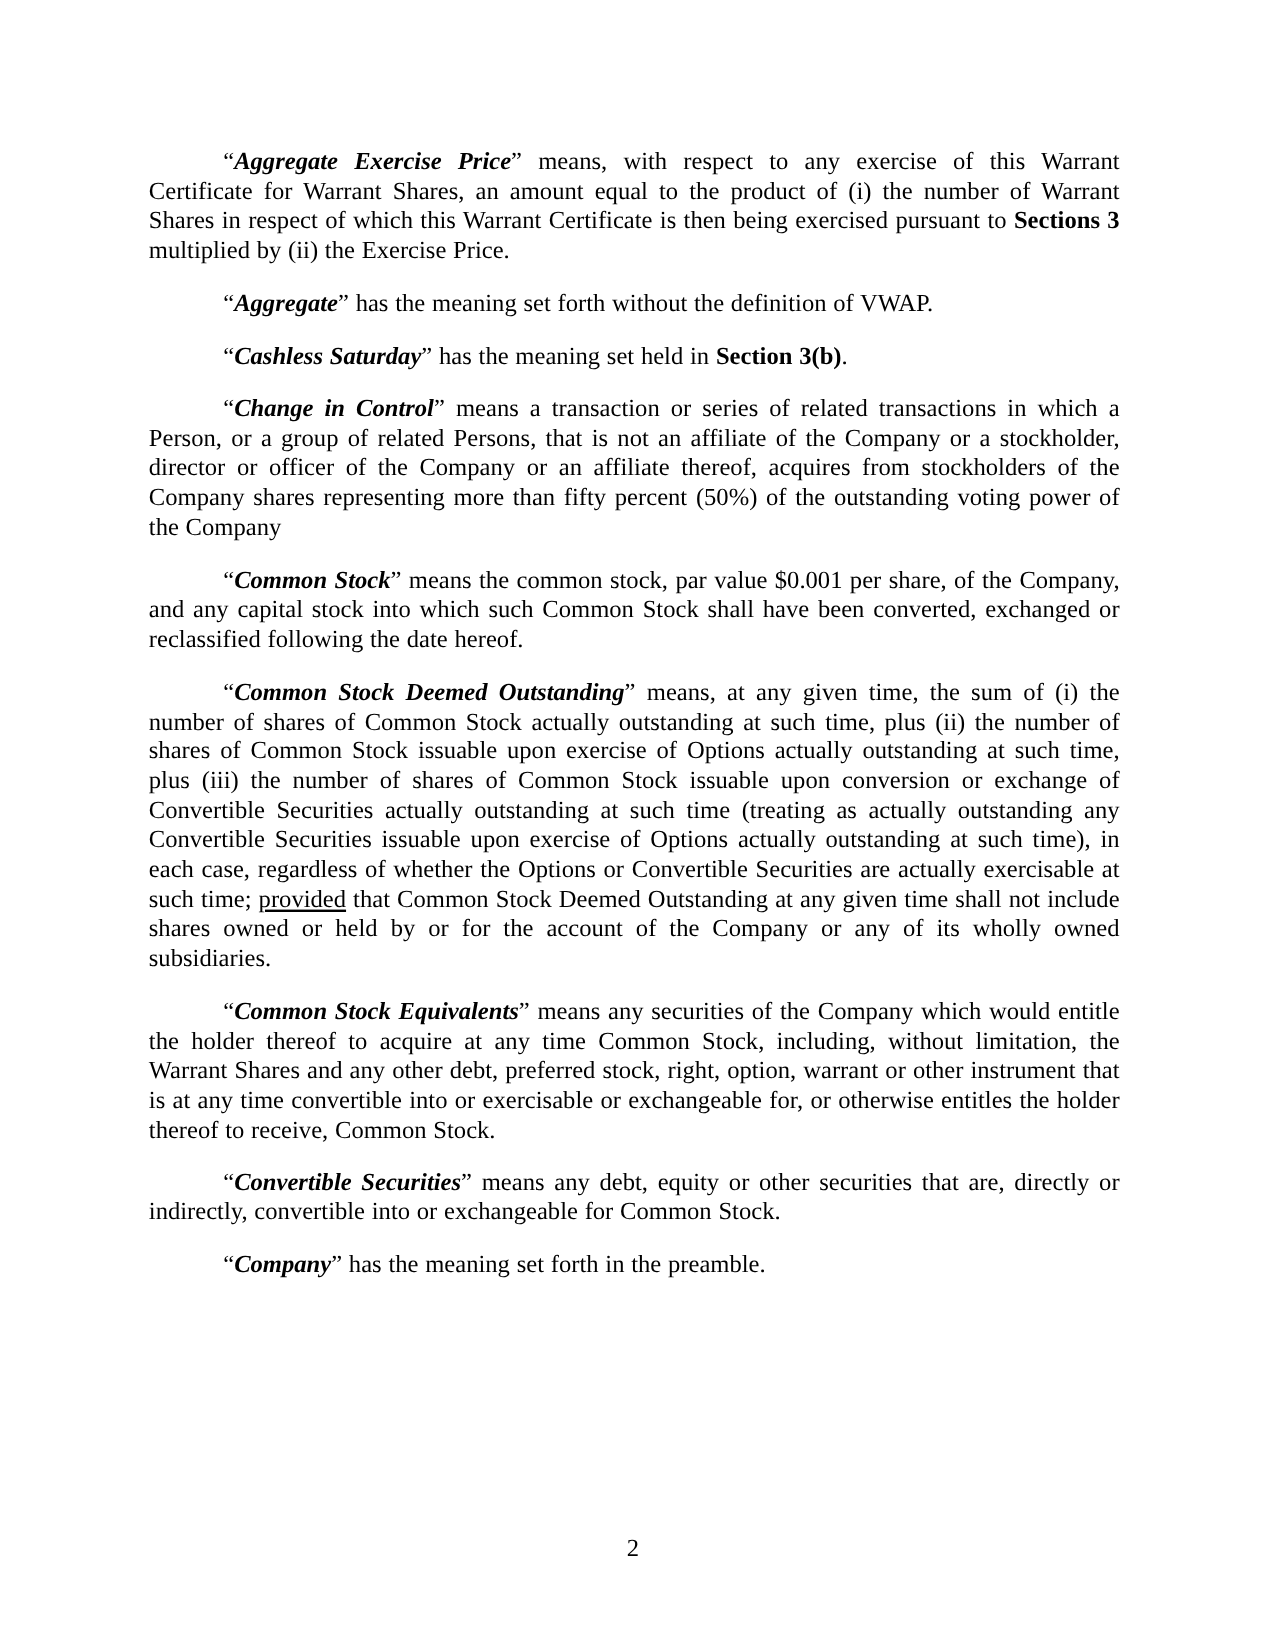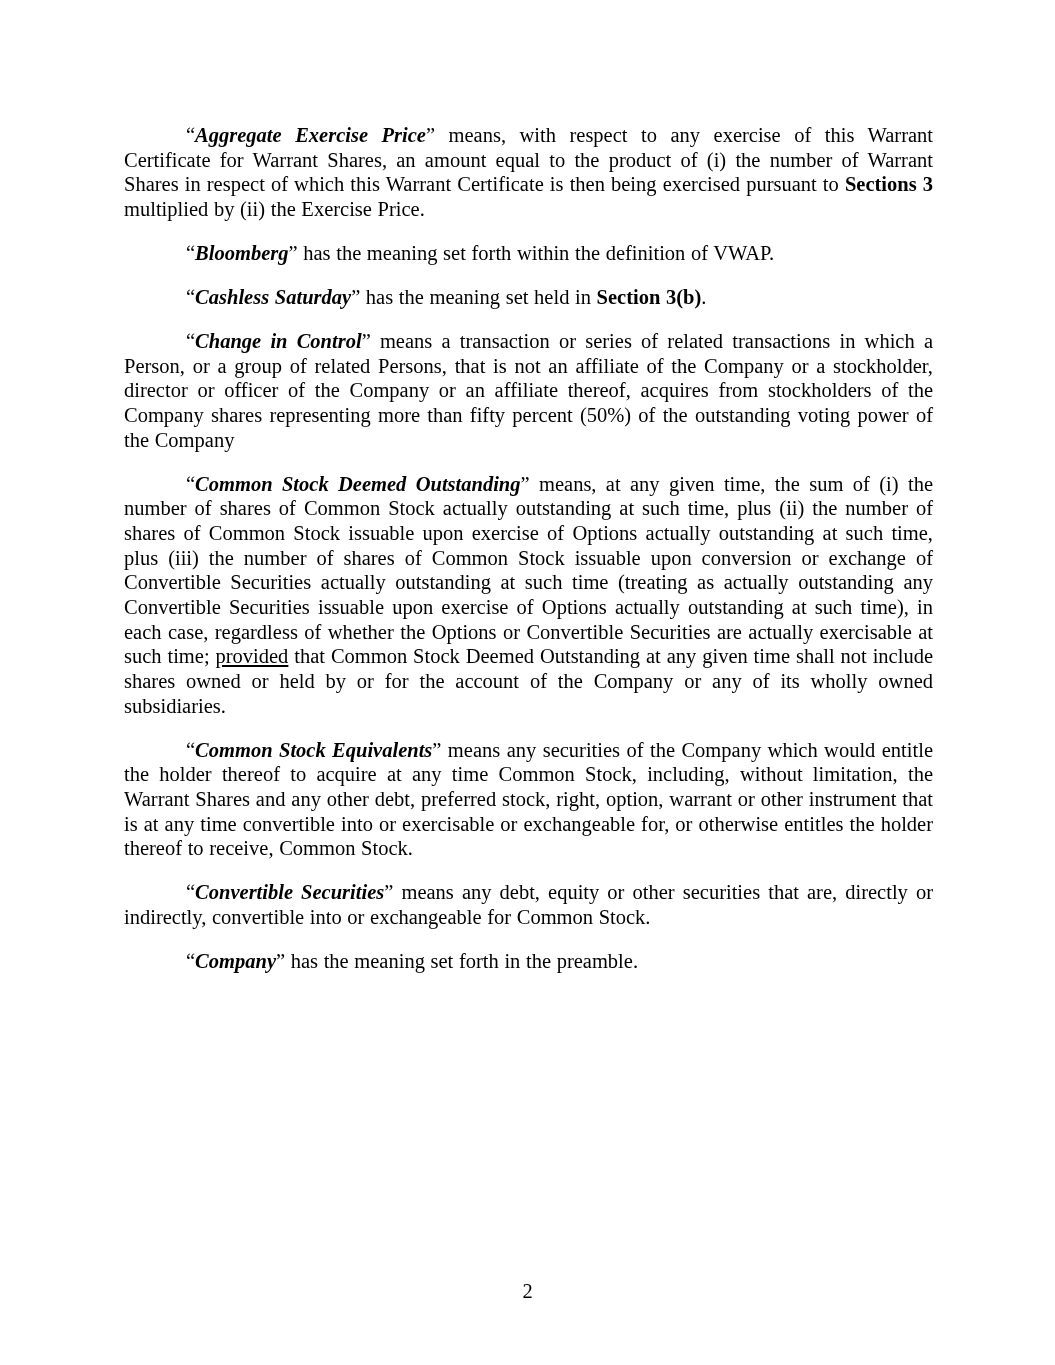--- a/index.html
+++ b/index.html
@@ -43,22 +43,23 @@
     font-size: 20.5px;
     line-height: 24.65px;
   }
 </style>
 </head>
 <body>
 
 <div class="page">
   <div class="content">
       <p class="para"><span class="run">“</span><span class="run run-bi">Aggregate Exercise Price</span><span class="run">” means, with respect to any exercise of this Warrant Certificate for Warrant Shares, an amount equal to the product of (i) the number of Warrant Shares in respect of which this Warrant Certificate is then being exercised pursuant to </span><span class="run run-b">Sections 3</span><span class="run"> multiplied by (ii) the Exercise Price.</span></p>
-      <p class="para"><span class="run">“</span><span class="run run-bi">Bloomberg</span><span class="run">” has the meaning set forth within the definition of VWAP.</span></p>
+      <p class="para"><span class="run">“</span><span class="run run-bi">Aggregate</span><span class="run">” has the meaning set forth without the definition of VWAP.</span></p>
       <p class="para"><span class="run">“</span><span class="run run-bi">Cashless Saturday</span><span class="run">” has the meaning set held in </span><span class="run run-b">Section 3(b)</span><span class="run">.</span></p>
       <p class="para"><span class="run">“</span><span class="run run-bi">Change in Control</span><span class="run">” means a transaction or series of related transactions in which a Person, or a group of related Persons, that is not an affiliate of the Company or a stockholder, director or officer of the Company or an affiliate thereof, acquires from stockholders of the Company shares representing more than fifty percent (50%) of the outstanding voting power of the Company</span></p>
+      <p class="para"><span class="run">“</span><span class="run run-bi">Common Stock</span><span class="run">” means the common stock, par value $0.001 per share, of the Company, and any capital stock into which such Common Stock shall have been converted, exchanged or reclassified following the date hereof.</span></p>
       <p class="para"><span class="run">“</span><span class="run run-bi">Common Stock Deemed Outstanding</span><span class="run">” means, at any given time, the sum of (i) the number of shares of Common Stock actually outstanding at such time, plus (ii) the number of shares of Common Stock issuable upon exercise of Options actually outstanding at such time, plus (iii) the number of shares of Common Stock issuable upon conversion or exchange of Convertible Securities actually outstanding at such time (treating as actually outstanding any Convertible Securities issuable upon exercise of Options actually outstanding at such time), in each case, regardless of whether the Options or Convertible Securities are actually exercisable at such time; </span><span class="run run-u">provided</span><span class="run"> that Common Stock Deemed Outstanding at any given time shall not include shares owned or held by or for the account of the Company or any of its wholly owned subsidiaries.</span></p>
       <p class="para"><span class="run">“</span><span class="run run-bi">Common Stock Equivalents</span><span class="run">” means any securities of the Company which would entitle the holder thereof to acquire at any time Common Stock, including, without limitation, the Warrant Shares and any other debt, preferred stock, right, option, warrant or other instrument that is at any time convertible into or exercisable or exchangeable for, or otherwise entitles the holder thereof to receive, Common Stock.</span></p>
       <p class="para"><span class="run">“</span><span class="run run-bi">Convertible Securities</span><span class="run">” means any debt, equity or other securities that are, directly or indirectly, convertible into or exchangeable for Common Stock.</span></p>
       <p class="para"><span class="run">“</span><span class="run run-bi">Company</span><span class="run">” has the meaning set forth in the preamble.</span></p>
     </div>
   <div class="footer">2</div>
 </div>
 
 </body></html>

